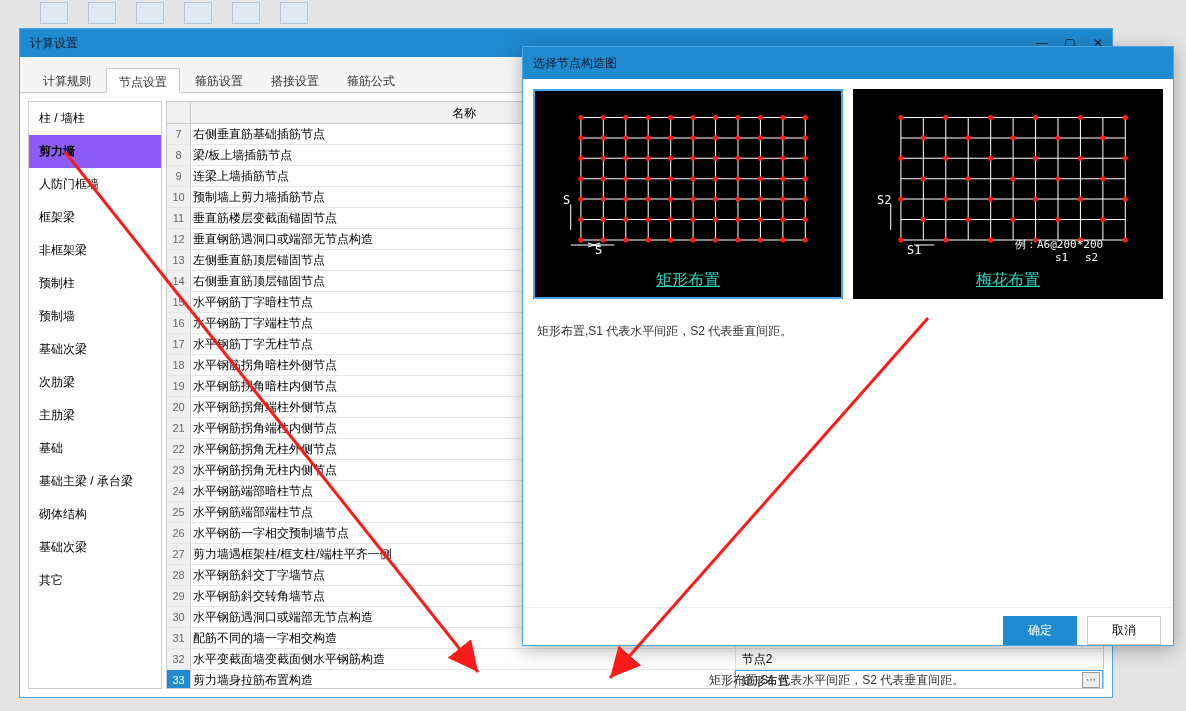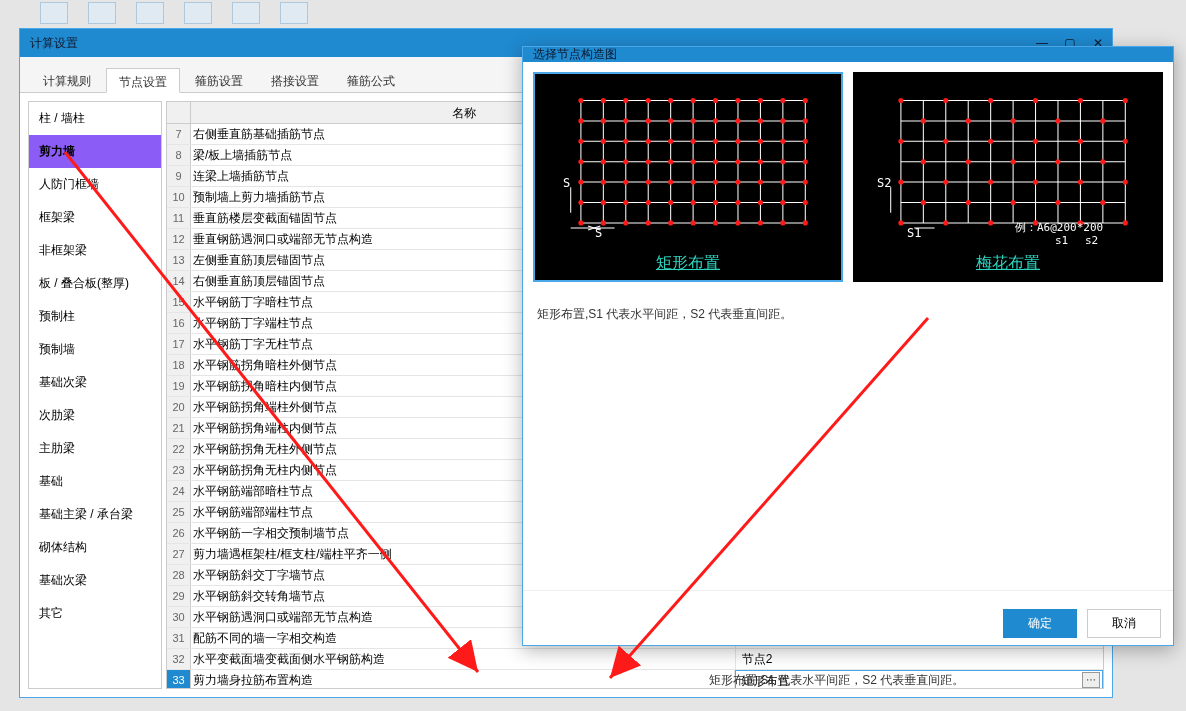--- a/index.html
+++ b/index.html
@@ -80,21 +80,21 @@
 
 .footer-text {
   position: absolute; left: 709px; top: 672px; font-size: 12px; color: #333;
 }
 
 
 .modal {
   position: absolute; left: 522px; top: 46px; width: 652px; height: 600px;
   background: #fff; border: 1px solid #4ba7e8; box-shadow: 0 4px 18px rgba(0,0,0,0.3);
 }
-.modal .title-bar { height: 15px; text-align: right; }
+.modal .title-bar { height: 32px; text-align: right; }
 .modal-body {
   padding: 10px; height: calc(100% - 70px); display: flex; flex-direction: column;
 }
 .diagram-row { display: flex; gap: 10px; }
 .diagram {
   flex: 1; height: 210px; background: #000; position: relative;
   border: 2px solid transparent;
 }
 .diagram.selected { border: 2px solid #4ba7e8; }
 .diagram svg { width: 100%; height: 100%; }
@@ -103,21 +103,21 @@
   color: #2dd6c0; font-size: 16px; text-decoration: underline;
 }
 .dim-label {
   position: absolute; color: #fff; font-size: 12px; font-family: monospace;
 }
 
 .modal-description {
   margin-top: 20px; font-size: 12px; color: #333; padding: 4px;
 }
 .modal-buttons {
-  display: flex; justify-content: flex-end; gap: 10px; padding: 18px 12px;
+  display: flex; justify-content: flex-end; gap: 10px; padding: 8px 12px;
   border-top: 1px solid #eee;
 }
 .btn {
   padding: 5px 24px; font-size: 12px; border: 1px solid #ccc; cursor: pointer;
   background: #fff;
 }
 .btn.primary { background: #1f8ad0; color: #fff; border-color: #1f8ad0; }
 
 
 .toolbar-stub {
@@ -163,21 +163,20 @@
       <div class="tab">箍筋公式</div>
     </div>
 
   <div class="body-area">
     <div class="left-panel" id="left-panel">
         <div class="item">柱 / 墙柱</div>
         <div class="item selected">剪力墙</div>
         <div class="item">人防门框墙</div>
         <div class="item">框架梁</div>
         <div class="item">非框架梁</div>
-        <div class="item">板 / 叠合板(整厚)</div>
         <div class="item">预制柱</div>
         <div class="item">预制墙</div>
         <div class="item">基础次梁</div>
         <div class="item">次肋梁</div>
         <div class="item">主肋梁</div>
         <div class="item">基础</div>
         <div class="item">基础主梁 / 承台梁</div>
         <div class="item">砌体结构</div>
         <div class="item">基础次梁</div>
         <div class="item">其它</div>

